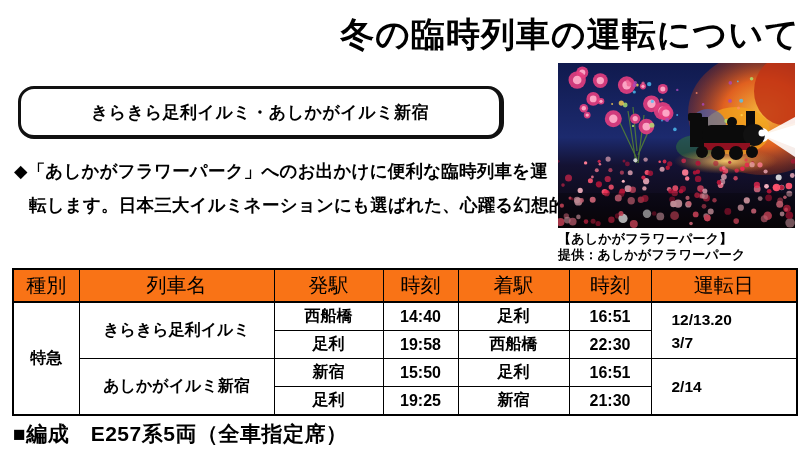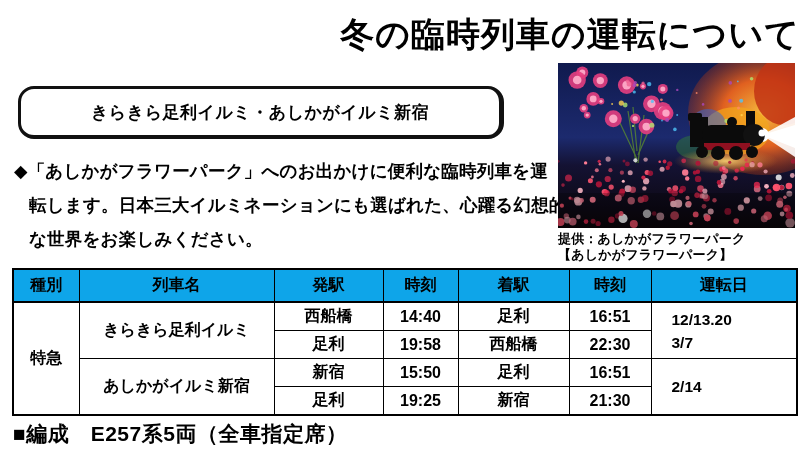--- a/index.html
+++ b/index.html
@@ -44,21 +44,21 @@
   table.timetable{
     position:absolute;left:12px;top:268px;width:784px;
     border-collapse:collapse;table-layout:fixed;
     border:2px solid #000;
   }
   .timetable th,.timetable td{
     border:1.5px solid #000;text-align:center;vertical-align:middle;
     padding:0;overflow:hidden;
   }
   .timetable th{
-    height:31px;background:#0ea5e9;font-size:16px;font-weight:bold;
+    height:31px;background:#f97316;font-size:20px;font-weight:normal;
     border-bottom-width:2px;
   }
   .timetable td{height:27px;font-size:16px;font-weight:600;}
   .timetable td.dates{
     text-align:left;padding-left:20px;font-size:15.5px;line-height:23px;
     font-weight:600;
   }
 
   .note{
     position:absolute;left:13px;top:420px;
@@ -72,21 +72,20 @@
 
   <h1 class="title">冬の臨時列車の運転について</h1>
 
   <div class="banner">
     <span>きらきら足利イルミ・あしかがイルミ新宿</span>
   </div>
 
   <div class="desc">
     <div class="desc-line">◆「あしかがフラワーパーク」へのお出かけに便利な臨時列車を運</div>
     <div class="desc-line indent">転します。日本三大イルミネーションにも選ばれた、心躍る幻想的</div>
-    <div class="desc-line indent">な世界をお楽しみください。</div>
   </div>
 
   <div class="photo">
     <svg width="237" height="165" viewBox="0 0 237 165" xmlns="http://www.w3.org/2000/svg">
       <defs>
         <linearGradient id="skyGrad" x1="0" y1="0" x2="0" y2="1">
           <stop offset="0" stop-color="#101a4e"></stop>
           <stop offset="0.45" stop-color="#1c2a6e"></stop>
           <stop offset="0.62" stop-color="#141233"></stop>
           <stop offset="1" stop-color="#0a0508"></stop>
@@ -360,22 +359,22 @@
           <circle cx="146.9" cy="133.0" r="3.2" fill="#ffb9c6" opacity="0.5509982299758122"></circle>
           <circle cx="195.7" cy="148.0" r="2.6" fill="#ff7d94" opacity="0.912957806326449"></circle>
           <circle cx="109.7" cy="104.7" r="2.2" fill="#b01538" opacity="0.9838411799399183"></circle>
         </g>
 
       <rect x="0" y="130" width="237" height="35" fill="#000000" opacity="0.25"></rect>
     </svg>
   </div>
 
   <div class="caption">
+    <div>【あしかがフラワーパーク】</div>
     <div>提供：あしかがフラワーパーク</div>
-    <div>【あしかがフラワーパーク】</div>
   </div>
 
   <table class="timetable">
     <colgroup>
       <col style="width:66px">
         <col style="width:195px">
         <col style="width:109px">
       <col style="width:75px">
         <col style="width:111px">
         <col style="width:82px">

